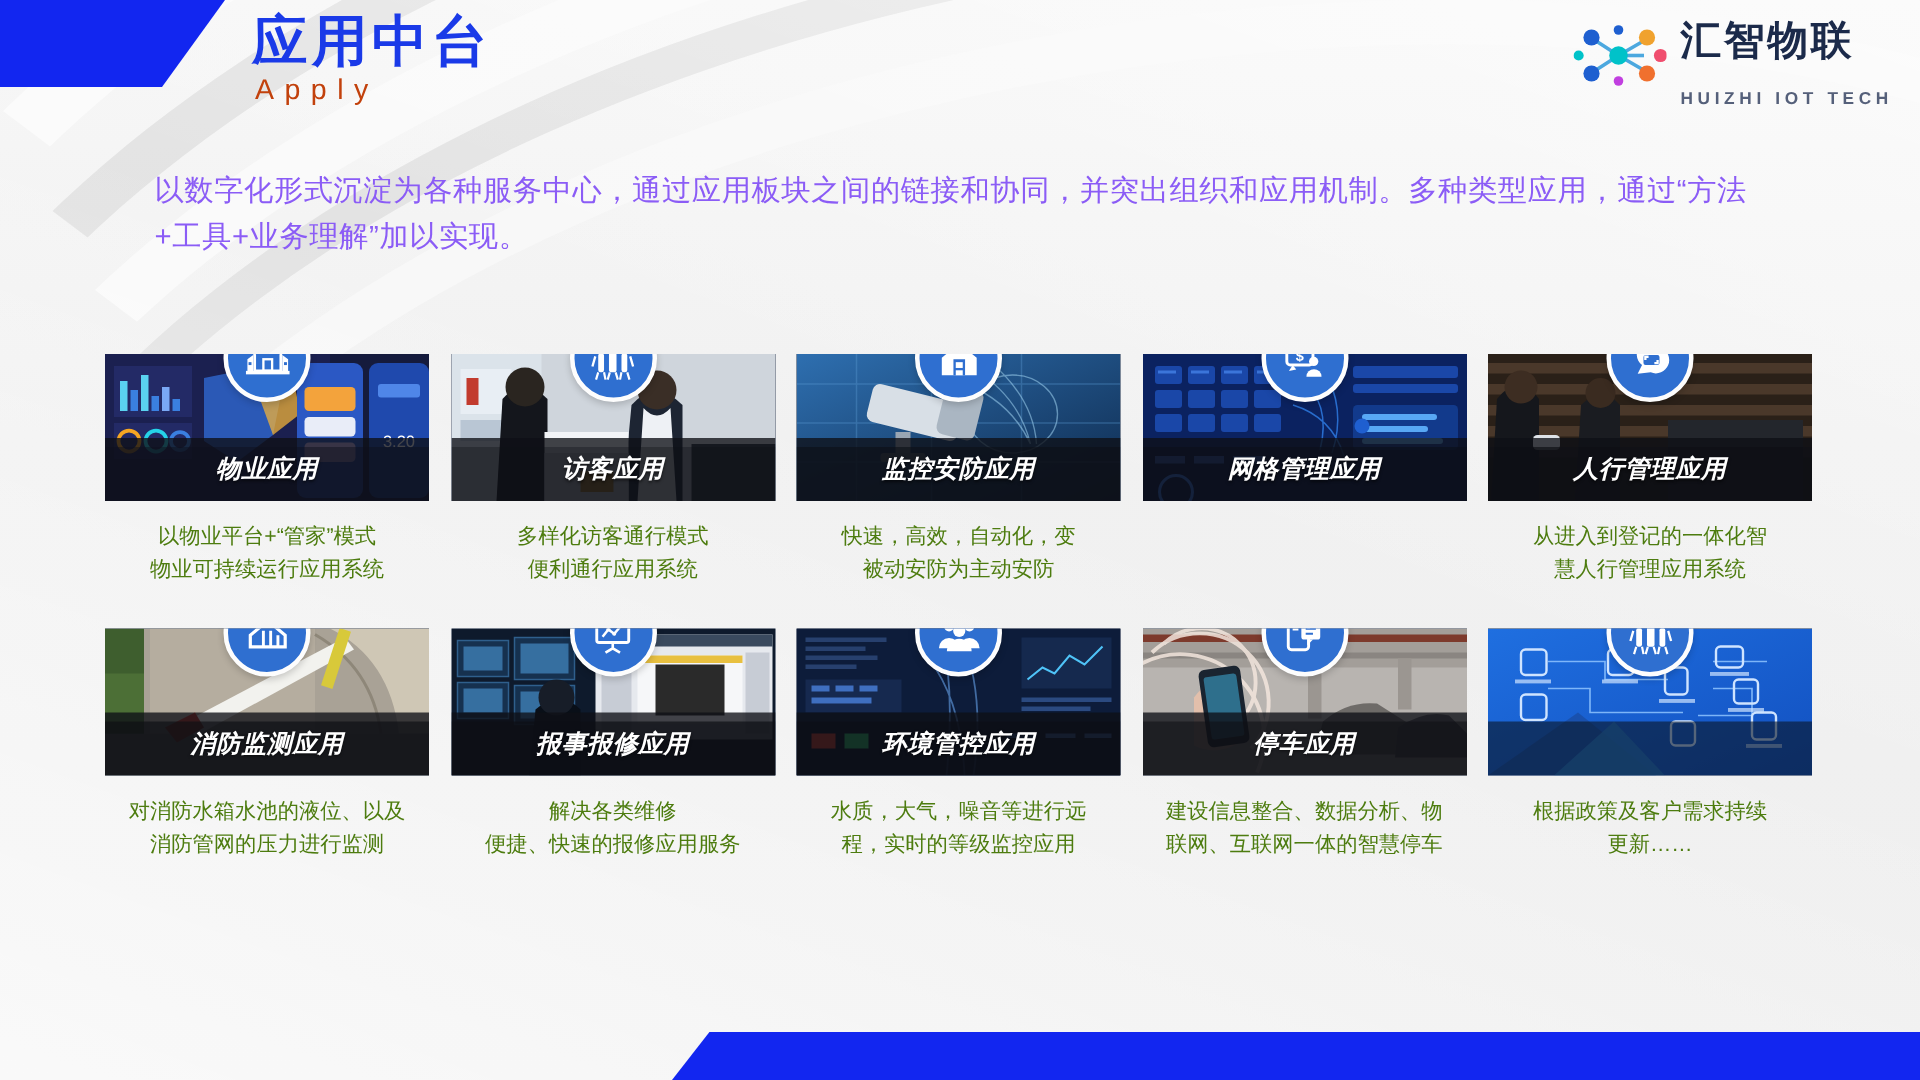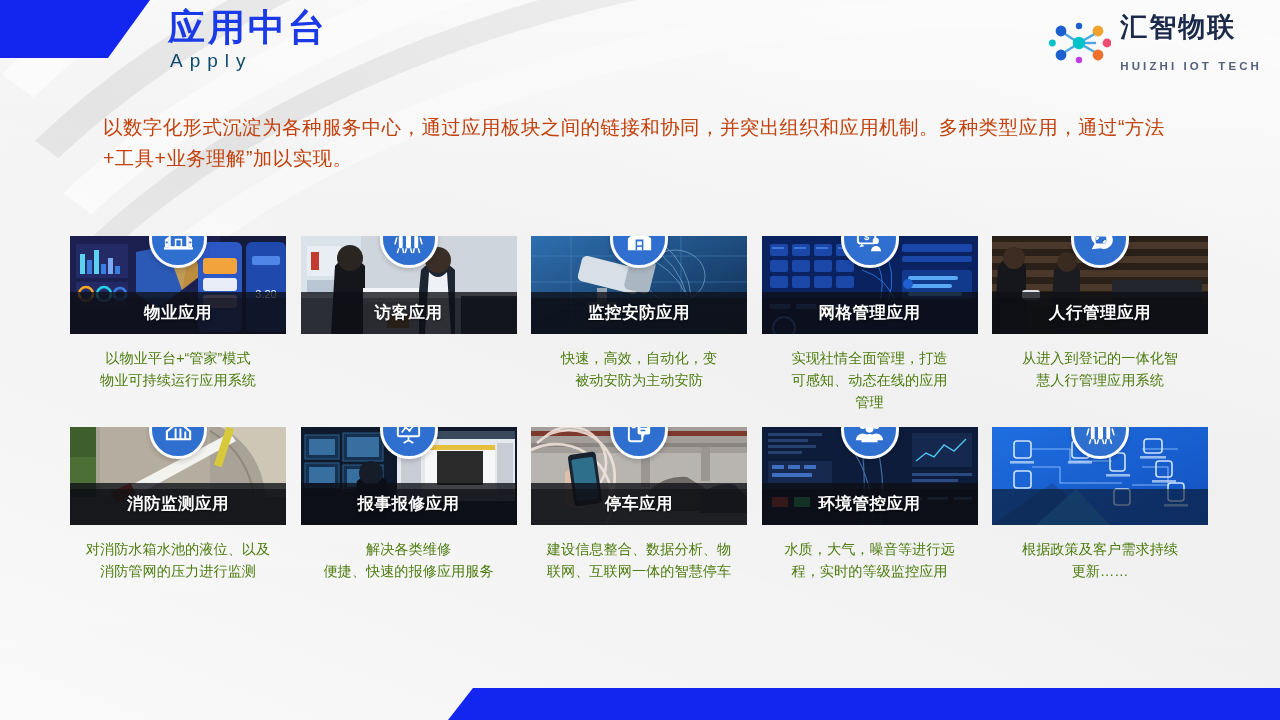--- a/index.html
+++ b/index.html
@@ -107,32 +107,31 @@
     color: #1a3ae8;
     letter-spacing: 3px;
     line-height: 46px;
     z-index: 6;
     white-space: nowrap;
   }
   .hdr-sub {
     position: absolute;
     left: 170px; top: 50px;
     font-size: 19px;
-    color: #0c4a6e;
+    color: #c2410c;
     letter-spacing: 7px;
     font-weight: 400;
     z-index: 6;
   }
 
   
   .logo {
     position: absolute;
     right: 18px; top: 14px;
     display: flex;
-    align-items: center;
     gap: 9px;
     z-index: 8;
   }
   .logo-mark { width: 62px; height: 46px; flex: none; }
   .logo-txt { display: flex; flex-direction: column; line-height: 1; }
   .logo-cn {
     font-size: 27px; font-weight: 700; color: #1b2a4a;
     letter-spacing: 2px;
   }
   .logo-en {
@@ -140,57 +139,58 @@
     margin-top: 20px; font-weight: 700;
   }
 
   
   .intro {
     position: absolute;
     left: 103px; top: 112px;
     width: 1070px;
     font-size: 19.5px;
     line-height: 31px;
-    color: #c2410c;
+    color: #8b5cf6;
     letter-spacing: .4px;
     z-index: 6;
   }
 
   
   .grid {
     position: absolute;
     left: 70px; top: 236px;
     width: 1142px;
     z-index: 6;
   }
   .row {
     display: flex;
     gap: 14.5px;
   }
-  .row + .row { margin-top: 14px; }
+  .row + .row { margin-top: 28px; }
 
   .card {
     width: 216px;
     position: relative;
   }
   .thumb {
     position: relative;
     width: 216px; height: 98px;
     overflow: hidden;
     background: #26354d;
   }
   .thumb .art { position: absolute; inset: 0; }
   .thumb .band {
     position: absolute;
     left: 0; right: 0; bottom: 0;
     height: 42px;
     background: rgba(14,16,22,.78);
     display: flex;
     align-items: center;
     justify-content: center;
+    font-style: italic;
   }
   .thumb .band span {
     color: #fff;
     font-size: 16.5px;
     font-weight: 700;
     letter-spacing: .5px;
     text-shadow: 0 1px 2px rgba(0,0,0,.6);
   }
   .badge {
     position: absolute;
@@ -346,20 +346,22 @@
               <rect x="6" y="12" width="4" height="13" rx="1.6"></rect>
             <circle cx="16" cy="6.5" r="3"></circle>
               <rect x="13.4" y="11" width="5.2" height="14" rx="1.8"></rect>
             <circle cx="24" cy="8" r="2.6"></circle>
               <rect x="22" y="12" width="4" height="13" rx="1.6"></rect>
             <path d="M4 14 l-2 7 M28 14 l2 7" stroke="#fff" stroke-width="1.6" fill="none"></path>
             <path d="M6 25 l-1.5 5 M10 25 l1 5 M14 25 l-1.5 5 M18 25 l1.5 5 M22 25 l-1 5 M26 25 l1.5 5" stroke="#fff" stroke-width="1.5" fill="none"></path>
           </svg>
         </div>
       </div>
+      <div class="desc">多样化访客通行模式
+便利通行应用系统</div>
     </div>
 
     <div class="card">
       <div class="thumb">
         <svg class="art" viewBox="0 0 216 98" preserveAspectRatio="none">
           <defs>
             <linearGradient id="cctvg" x1="0" y1="0" x2="1" y2="1">
               <stop offset="0" stop-color="#2e6fb0"></stop>
                 <stop offset="1" stop-color="#0e2a4d"></stop>
             </linearGradient>
@@ -443,23 +445,20 @@
         <div class="badge">
           <svg viewBox="0 0 32 32" xmlns="http://www.w3.org/2000/svg">
             <rect x="4" y="7" width="18" height="13" rx="2.5" fill="none" stroke="#fff" stroke-width="2"></rect>
             <text x="13" y="17" font-size="10" font-family="sans-serif" fill="#fff" text-anchor="middle" font-weight="bold">$</text>
             <path d="M8 20 l-2.5 4 l5 -1 z" fill="#fff"></path>
             <circle cx="22.5" cy="17.5" r="3.2" fill="#fff"></circle>
             <path d="M17.5 28 a5.2 5.2 0 0 1 10.4 0 z" fill="#fff"></path>
           </svg>
         </div>
       </div>
-      <div class="desc">实现社情全面管理，打造
-可感知、动态在线的应用
-管理</div>
     </div>
 
     <div class="card">
       <div class="thumb">
         <svg class="art" viewBox="0 0 216 98" preserveAspectRatio="none">
           <rect width="216" height="98" fill="#2a2018"></rect>
           <g fill="#4a382a">
             <rect x="0" y="6" width="216" height="7"></rect>
               <rect x="0" y="20" width="216" height="7"></rect>
             <rect x="0" y="34" width="216" height="7"></rect>
@@ -561,58 +560,20 @@
             <rect x="5" y="5" width="22" height="17" rx="1.6" fill="none" stroke="#fff" stroke-width="2"></rect>
             <path d="M9 18 L13 13 L17 16 L23 9" stroke="#fff" stroke-width="1.7" fill="none"></path>
             <circle cx="13" cy="13" r="1.4" fill="#fff"></circle>
               <circle cx="17" cy="16" r="1.4" fill="#fff"></circle>
             <path d="M16 22 L16 26 M11 29 L16 26 L21 29" stroke="#fff" stroke-width="1.8" fill="none"></path>
           </svg>
         </div>
       </div>
       <div class="desc">解决各类维修
 便捷、快速的报修应用服务</div>
-    </div>
-
-    <div class="card">
-      <div class="thumb">
-        <svg class="art" viewBox="0 0 216 98" preserveAspectRatio="none">
-          <rect width="216" height="98" fill="#b8b4b0"></rect>
-          <rect x="0" y="0" width="216" height="26" fill="#a39e99"></rect>
-          <rect x="0" y="4" width="216" height="5" fill="#7d3a2c"></rect>
-          <rect x="0" y="16" width="216" height="4" fill="#8a8581"></rect>
-          <rect x="110" y="20" width="9" height="40" fill="#9b9691"></rect>
-          <rect x="170" y="20" width="9" height="34" fill="#9b9691"></rect>
-          <g stroke="#f3e6dd" stroke-width="2.6" fill="none" opacity=".85">
-            <path d="M6 16 a46 46 0 0 1 66 64"></path>
-            <path d="M-2 24 a56 56 0 0 1 78 72"></path>
-            <path d="M14 10 a36 36 0 0 1 50 52"></path>
-          </g>
-          <path d="M34 46 q12 -16 26 -12 l8 40 q-18 12 -34 4 z" fill="#e2bfab"></path>
-          <rect x="40" y="26" width="28" height="52" rx="4" fill="#1a2430" transform="rotate(-8 54 52)"></rect>
-          <rect x="43" y="31" width="22" height="42" rx="2" fill="#2e6f8c" transform="rotate(-8 54 52)"></rect>
-          <path d="M120 62 q16 -14 36 -12 l22 14 v20 h-64 z" fill="#6e6b68"></path>
-          <path d="M170 66 q18 -12 34 -8 l12 12 v16 h-48 z" fill="#59575a"></path>
-          <rect x="0" y="62" width="216" height="36" fill="#131312" opacity=".58"></rect>
-        </svg>
-        <div class="band">
-          <span>停车应用</span>
-        </div>
-        <div class="badge">
-          <svg viewBox="0 0 32 32" xmlns="http://www.w3.org/2000/svg">
-            <rect x="5" y="5" width="14" height="22" rx="2.2" fill="none" stroke="#fff" stroke-width="2"></rect>
-            <rect x="14" y="9" width="13" height="11" rx="2" fill="#fff"></rect>
-            <path d="M18 20 l0 4 l4 -4 z" fill="#fff"></path>
-            <path d="M17 12.5 h7 M17 16 h5" stroke="#2f6fd0" stroke-width="1.5"></path>
-            <path d="M8 9 h4 M8 13 h4" stroke="#fff" stroke-width="1.5"></path>
-          </svg>
-        </div>
-      </div>
-      <div class="desc">建设信息整合、数据分析、物
-联网、互联网一体的智慧停车</div>
     </div>
 
     <div class="card">
       <div class="thumb">
         <svg class="art" viewBox="0 0 216 98" preserveAspectRatio="none">
           <rect width="216" height="98" fill="#0b1730"></rect>
           <rect x="0" y="0" width="216" height="98" fill="#0d1c3a"></rect>
           <g fill="#27406e">
             <rect x="6" y="6" width="54" height="3"></rect>
               <rect x="6" y="12" width="40" height="3"></rect>
@@ -661,20 +622,58 @@
           </svg>
         </div>
       </div>
       <div class="desc">水质，大气，噪音等进行远
 程，实时的等级监控应用</div>
     </div>
 
     <div class="card">
       <div class="thumb">
         <svg class="art" viewBox="0 0 216 98" preserveAspectRatio="none">
+          <rect width="216" height="98" fill="#b8b4b0"></rect>
+          <rect x="0" y="0" width="216" height="26" fill="#a39e99"></rect>
+          <rect x="0" y="4" width="216" height="5" fill="#7d3a2c"></rect>
+          <rect x="0" y="16" width="216" height="4" fill="#8a8581"></rect>
+          <rect x="110" y="20" width="9" height="40" fill="#9b9691"></rect>
+          <rect x="170" y="20" width="9" height="34" fill="#9b9691"></rect>
+          <g stroke="#f3e6dd" stroke-width="2.6" fill="none" opacity=".85">
+            <path d="M6 16 a46 46 0 0 1 66 64"></path>
+            <path d="M-2 24 a56 56 0 0 1 78 72"></path>
+            <path d="M14 10 a36 36 0 0 1 50 52"></path>
+          </g>
+          <path d="M34 46 q12 -16 26 -12 l8 40 q-18 12 -34 4 z" fill="#e2bfab"></path>
+          <rect x="40" y="26" width="28" height="52" rx="4" fill="#1a2430" transform="rotate(-8 54 52)"></rect>
+          <rect x="43" y="31" width="22" height="42" rx="2" fill="#2e6f8c" transform="rotate(-8 54 52)"></rect>
+          <path d="M120 62 q16 -14 36 -12 l22 14 v20 h-64 z" fill="#6e6b68"></path>
+          <path d="M170 66 q18 -12 34 -8 l12 12 v16 h-48 z" fill="#59575a"></path>
+          <rect x="0" y="62" width="216" height="36" fill="#131312" opacity=".58"></rect>
+        </svg>
+        <div class="band">
+          <span>停车应用</span>
+        </div>
+        <div class="badge">
+          <svg viewBox="0 0 32 32" xmlns="http://www.w3.org/2000/svg">
+            <rect x="5" y="5" width="14" height="22" rx="2.2" fill="none" stroke="#fff" stroke-width="2"></rect>
+            <rect x="14" y="9" width="13" height="11" rx="2" fill="#fff"></rect>
+            <path d="M18 20 l0 4 l4 -4 z" fill="#fff"></path>
+            <path d="M17 12.5 h7 M17 16 h5" stroke="#2f6fd0" stroke-width="1.5"></path>
+            <path d="M8 9 h4 M8 13 h4" stroke="#fff" stroke-width="1.5"></path>
+          </svg>
+        </div>
+      </div>
+      <div class="desc">建设信息整合、数据分析、物
+联网、互联网一体的智慧停车</div>
+    </div>
+
+    <div class="card">
+      <div class="thumb">
+        <svg class="art" viewBox="0 0 216 98" preserveAspectRatio="none">
           <defs>
             <linearGradient id="iotg" x1="0" y1="0" x2="1" y2="1">
               <stop offset="0" stop-color="#1f6fe0"></stop>
                 <stop offset="1" stop-color="#1250c0"></stop>
             </linearGradient>
           </defs>
           <rect width="216" height="98" fill="url(#iotg)"></rect>
           <g stroke="#8fc4ff" stroke-width="1.1" fill="none" opacity=".85">
             <path d="M40 22 H78 V34 H120 M40 40 H68 V56 H130 M150 22 H186 M150 40 H176 V58 H140"></path>
           </g>

